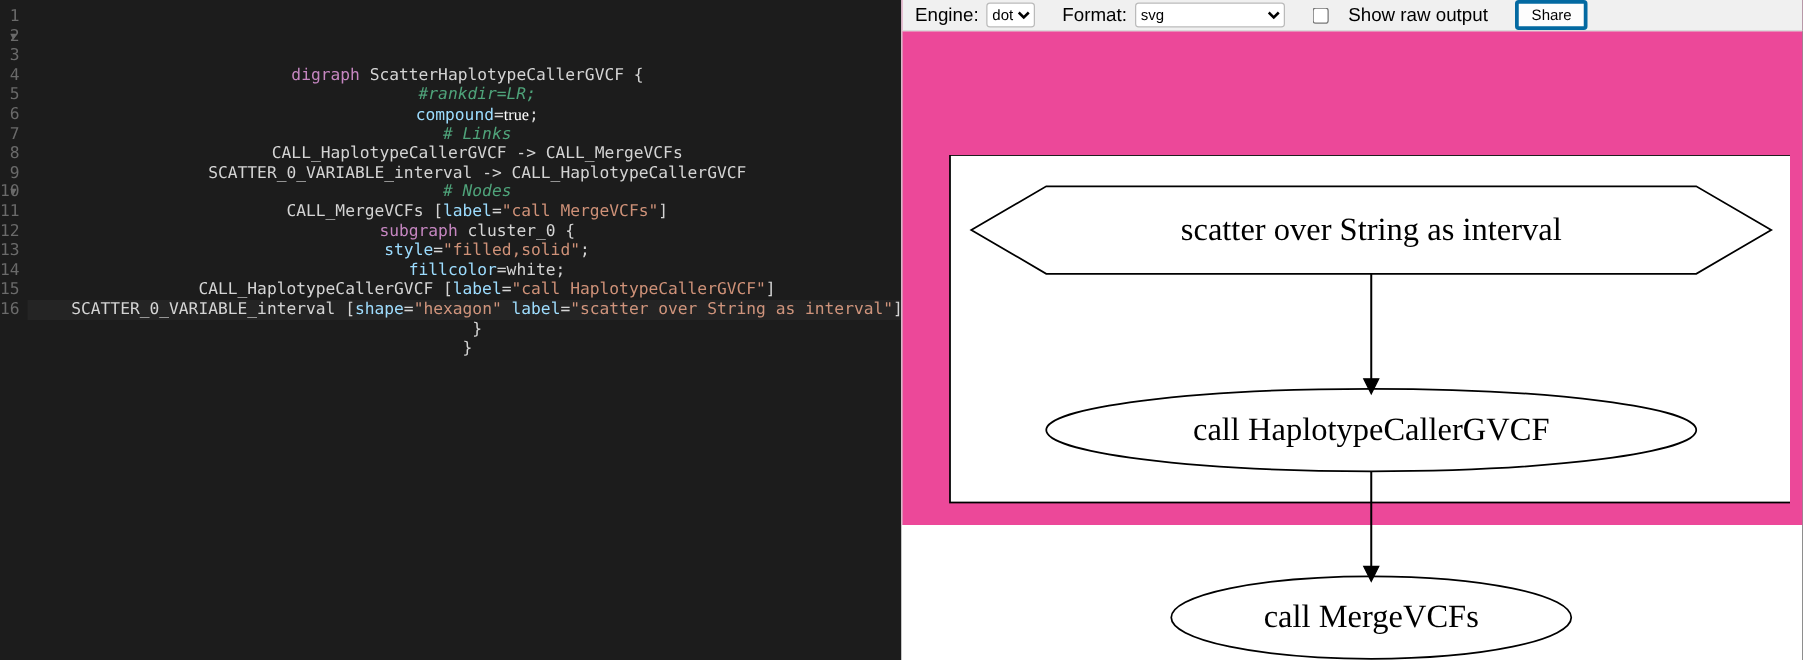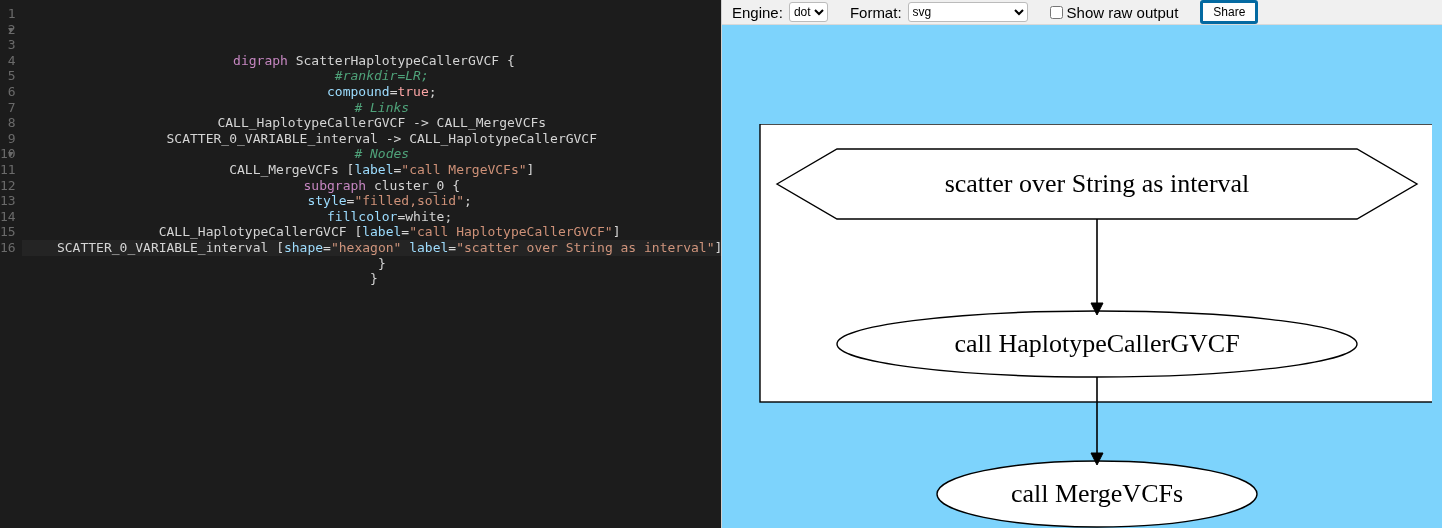--- a/index.html
+++ b/index.html
@@ -52,26 +52,26 @@
   }
   .kw   { color: #c586c0; }
   .id   { color: #d4d4d4; }
   .attr { color: #9cdcfe; margin-top: 32px; }
   .eq   { color: #d4d4d4; }
   .str  { color: #ce9178; }
   .val  { color: #d4d4d4; }
   .cmt  { color: #4fa37a; font-style: italic; }
   .op   { color: #d4d4d4; }
   .brkt { color: #d4d4d4; }
-  .bool { color: #fca5a5; }
+  .bool { color: #ffffff; font-family: Liberation Serif, serif; }
 
   .right {
     width: 721px;
-    height: 528px;
-    background: #7dd3fc;
+    height: 420px;
+    background: #ec4899;
     display: flex;
     flex-direction: column;
     border-left: 1px solid #d0d0d0;
   }
   .toolbar {
     height: 34px;
     background: #f0f0f0;
     border-bottom: 1px solid #d9d9d9;
     display: flex;
     align-items: center;
@@ -82,21 +82,21 @@
   }
   .toolbar label { font-size: 15px; }
   .toolbar select {
     font-size: 12px;
     height: 20px;
     background: #fff;
     border: 1px solid #bbb;
     border-radius: 3px;
   }
   .toolbar .spacer { width: 10px; }
-  .toolbar .showraw { display: flex; align-items: center; gap: 4px; font-size: 15px; }
+  .toolbar .showraw { display: flex; align-items: center; gap: 16px; font-size: 15px; }
   .toolbar button {
     font-size: 12px;
     padding: 2px 10px;
     background: #fdfdfd;
     border: 3px solid #0369a1;
     border-radius: 3px;
   }
   .graph {
     flex: 1;
     display: flex;

